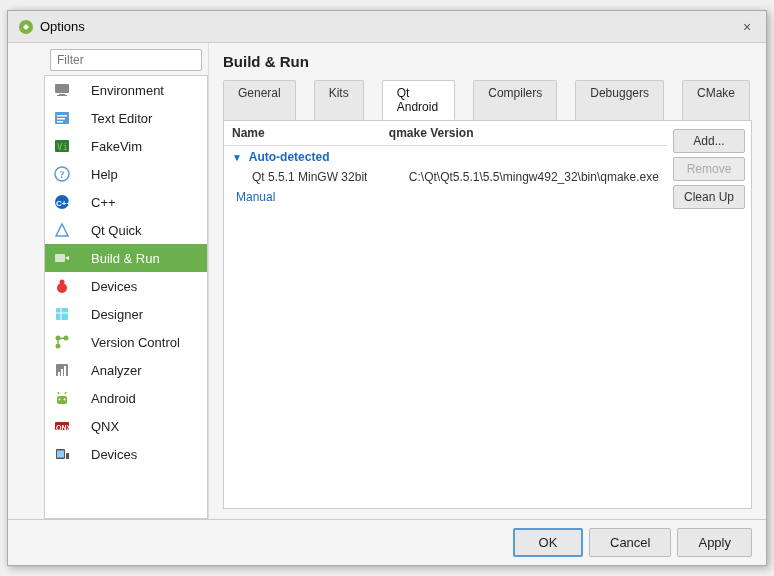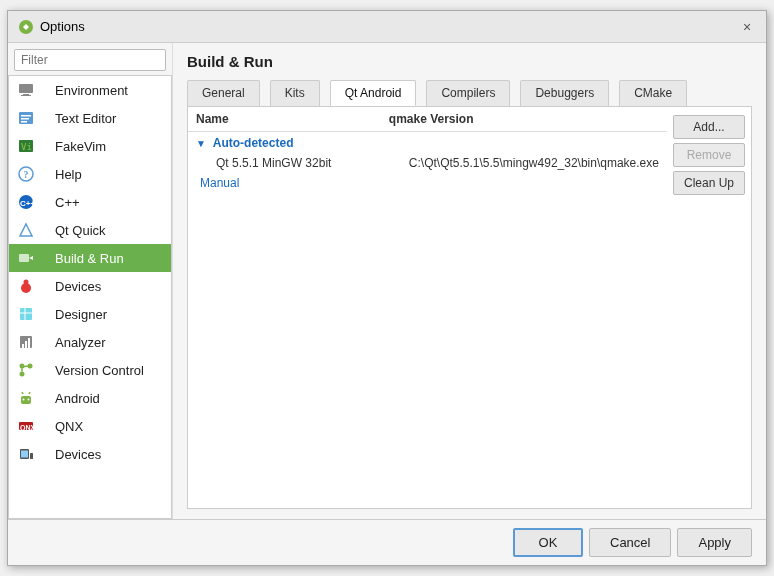--- a/index.html
+++ b/index.html
@@ -55,20 +55,21 @@
       align-items: center;
       justify-content: center;
       border: none;
       background: none;
     }
 
     .dialog-body {
       display: flex;
       flex: 1;
       overflow: hidden;
+      margin-left: 36px;
     }
 
     
     .sidebar {
       width: 165px;
       background: #f5f5f5;
       border-right: 1px solid #ddd;
       display: flex;
       flex-direction: column;
       overflow: hidden;
@@ -126,21 +127,21 @@
       overflow: hidden;
     }
     .section-title {
       font-size: 15px;
       font-weight: bold;
       color: #222;
       margin-bottom: 10px;
     }
     .tabs {
       display: flex;
-      gap: 8px;
+      gap: 16px;
       border-bottom: 1px solid #ccc;
       margin-bottom: 0;
     }
     .tab {
       padding: 5px 14px;
       cursor: pointer;
       border: 1px solid #ccc;
       border-bottom: none;
       background: #e8e8e8;
       margin-right: 2px;
@@ -358,40 +359,40 @@
                 <line x1="2" y1="7" x2="14" y2="7" stroke="#fff" stroke-width="1"></line>
                 <line x1="7" y1="2" x2="7" y2="14" stroke="#fff" stroke-width="1"></line>
               </svg>
           </span>
           <span>Designer</span>
         </div>
 
         <div class="sidebar-item">
           <span class="item-icon">
             <svg width="16" height="16" viewBox="0 0 16 16">
-                <rect x="2" y="2" width="12" height="12" rx="1" fill="#888"></rect>
-                <rect x="4" y="10" width="2" height="4" fill="#fff"></rect>
-                <rect x="7" y="7" width="2" height="7" fill="#fff"></rect>
-                <rect x="10" y="4" width="2" height="10" fill="#fff"></rect>
-              </svg>
-          </span>
-          <span>Analyzer</span>
-        </div>
-
-        <div class="sidebar-item">
-          <span class="item-icon">
-            <svg width="16" height="16" viewBox="0 0 16 16">
                 <circle cx="4" cy="4" r="2.5" fill="#7cb342"></circle>
                 <circle cx="4" cy="12" r="2.5" fill="#7cb342"></circle>
                 <circle cx="12" cy="4" r="2.5" fill="#7cb342"></circle>
                 <path d="M4 6.5 L4 9.5" stroke="#7cb342" stroke-width="1.5"></path>
                 <path d="M4 6.5 Q4 4 12 4" stroke="#7cb342" stroke-width="1.5" fill="none"></path>
               </svg>
           </span>
           <span>Version Control</span>
+        </div>
+
+        <div class="sidebar-item">
+          <span class="item-icon">
+            <svg width="16" height="16" viewBox="0 0 16 16">
+                <rect x="2" y="2" width="12" height="12" rx="1" fill="#888"></rect>
+                <rect x="4" y="10" width="2" height="4" fill="#fff"></rect>
+                <rect x="7" y="7" width="2" height="7" fill="#fff"></rect>
+                <rect x="10" y="4" width="2" height="10" fill="#fff"></rect>
+              </svg>
+          </span>
+          <span>Analyzer</span>
         </div>
 
         <div class="sidebar-item">
           <span class="item-icon">
             <svg width="16" height="16" viewBox="0 0 16 16">
                 <rect x="3" y="6" width="10" height="8" rx="2" fill="#7cb342"></rect>
                 <circle cx="5.5" cy="9.5" r="1" fill="#fff"></circle>
                 <circle cx="10.5" cy="9.5" r="1" fill="#fff"></circle>
                 <line x1="5" y1="4" x2="4" y2="2" stroke="#7cb342" stroke-width="1.5"></line>
                 <line x1="11" y1="4" x2="12" y2="2" stroke="#7cb342" stroke-width="1.5"></line>

